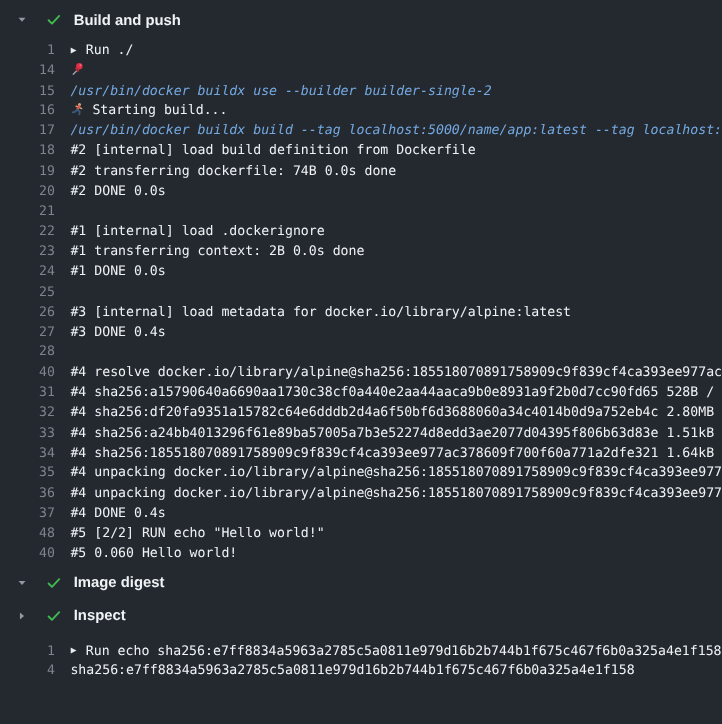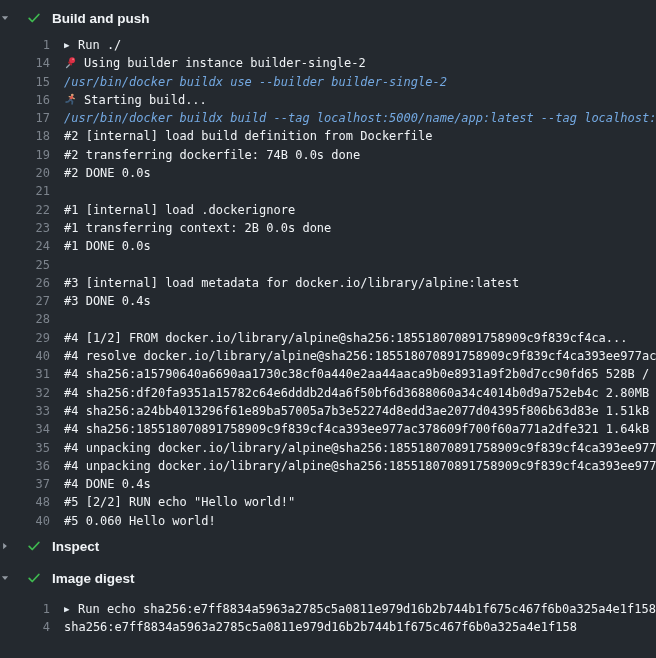--- a/index.html
+++ b/index.html
@@ -3,21 +3,21 @@
 <meta charset="utf-8">
 <style>
   html,body{margin:0;padding:0;}
   body{
     width:656px;height:658px;overflow:hidden;
     background:var(--bg,#24292f);
     font-family:"DejaVu Sans Mono", monospace;
   }
   #log-root{width:656px;height:658px;overflow:hidden;}
   .section-header{
-    display:flex;align-items:center;height:36px;padding-left:0;
+    display:flex;align-items:center;height:36px;padding-left:15px;
     cursor:pointer;
   }
   .section-header.s1{height:28px;margin-top:2px;}
   .section-header.s2{height:28px;margin-top:4px;}
   .chev{width:10px;height:10px;flex:none;}
   .check{width:14px;height:14px;flex:none;margin-left:17px;}
   .sec-title{
     margin-left:11px;
     font-family:"Liberation Sans", sans-serif;
     font-weight:bold;font-size:13.5px;color:#f0f3f6;
@@ -64,21 +64,21 @@
         <span class="num">1</span>
         <span class="content"><span class="tri">▶</span><span>Run ./</span></span>
       </div>
       <div class="log-row">
         <span class="num">14</span>
         <span class="content"><svg class="emoji" viewBox="0 0 16 16">
             <path d="M8.2 9.2 L3.2 14.2" stroke="#9aa6b0" stroke-width="1.5" stroke-linecap="round"></path>
             <path d="M6.2 7.8 l2.6 2.6" stroke="#a8242f" stroke-width="2.4" stroke-linecap="round"></path>
             <circle cx="10" cy="5.2" r="3.6" fill="#dd2f45"></circle>
             <circle cx="11.2" cy="4" r="1.1" fill="#f47884"></circle>
-          </svg><span>Using builder instance builder-single-2</span></span>
+          </svg></span>
       </div>
       <div class="log-row">
         <span class="num">15</span>
         <span class="content cmd"><span>/usr/bin/docker buildx use --builder builder-single-2</span></span>
       </div>
       <div class="log-row">
         <span class="num">16</span>
         <span class="content"><svg class="emoji" viewBox="0 0 16 16">
             <circle cx="10.2" cy="2.6" r="1.7" fill="#d8a077"></circle>
             <path d="M9.6 5.2 L6.4 4.4" stroke="#d8a077" stroke-width="1.6" stroke-linecap="round"></path>
@@ -130,24 +130,20 @@
       </div>
       <div class="log-row">
         <span class="num">27</span>
         <span class="content"><span>#3 DONE 0.4s</span></span>
       </div>
       <div class="log-row">
         <span class="num">28</span>
         <span class="content"><span></span></span>
       </div>
       <div class="log-row">
-        <span class="num">29</span>
-        <span class="content"><span>#4 [1/2] FROM docker.io/library/alpine@sha256:185518070891758909c9f839cf4ca...</span></span>
-      </div>
-      <div class="log-row">
         <span class="num">40</span>
         <span class="content"><span>#4 resolve docker.io/library/alpine@sha256:185518070891758909c9f839cf4ca393ee977ac378</span></span>
       </div>
       <div class="log-row">
         <span class="num">31</span>
         <span class="content"><span>#4 sha256:a15790640a6690aa1730c38cf0a440e2aa44aaca9b0e8931a9f2b0d7cc90fd65 528B / 528</span></span>
       </div>
       <div class="log-row">
         <span class="num">32</span>
         <span class="content"><span>#4 sha256:df20fa9351a15782c64e6dddb2d4a6f50bf6d3688060a34c4014b0d9a752eb4c 2.80MB / 2</span></span>
@@ -173,39 +169,39 @@
         <span class="content"><span>#4 DONE 0.4s</span></span>
       </div>
       <div class="log-row">
         <span class="num">48</span>
         <span class="content"><span>#5 [2/2] RUN echo "Hello world!"</span></span>
       </div>
       <div class="log-row">
         <span class="num">40</span>
         <span class="content"><span>#5 0.060 Hello world!</span></span>
       </div>
+    </div>
+    <div class="section-header s2">
+      <svg class="chev" viewBox="0 0 16 16">
+        <path d="M3 5 h10 l-5 6 z" fill="#9299a2"></path>
+      </svg>
+      <svg class="check" viewBox="0 0 16 16">
+        <path d="M2.5 8.5 L6 12 L13.5 4" fill="none" stroke="#3fb950" stroke-width="2" stroke-linecap="round" stroke-linejoin="round"></path>
+      </svg>
+      <span class="sec-title">Image digest</span>
     </div>
     <div class="section-header s1">
       <svg class="chev" viewBox="0 0 16 16">
         <path d="M5 3 v10 l6 -5 z" fill="#9299a2"></path>
       </svg>
       <svg class="check" viewBox="0 0 16 16">
         <path d="M2.5 8.5 L6 12 L13.5 4" fill="none" stroke="#3fb950" stroke-width="2" stroke-linecap="round" stroke-linejoin="round"></path>
       </svg>
       <span class="sec-title">Inspect</span>
     </div>
-    <div class="section-header s2">
-      <svg class="chev" viewBox="0 0 16 16">
-        <path d="M3 5 h10 l-5 6 z" fill="#9299a2"></path>
-      </svg>
-      <svg class="check" viewBox="0 0 16 16">
-        <path d="M2.5 8.5 L6 12 L13.5 4" fill="none" stroke="#3fb950" stroke-width="2" stroke-linecap="round" stroke-linejoin="round"></path>
-      </svg>
-      <span class="sec-title">Image digest</span>
-    </div>
     <div class="section-body s2">
       <div class="log-row">
         <span class="num">1</span>
         <span class="content"><span class="tri">▶</span><span>Run echo sha256:e7ff8834a5963a2785c5a0811e979d16b2b744b1f675c467f6b0a325a4e1f158</span></span>
       </div>
       <div class="log-row">
         <span class="num">4</span>
         <span class="content"><span>sha256:e7ff8834a5963a2785c5a0811e979d16b2b744b1f675c467f6b0a325a4e1f158</span></span>
       </div>
     </div>

